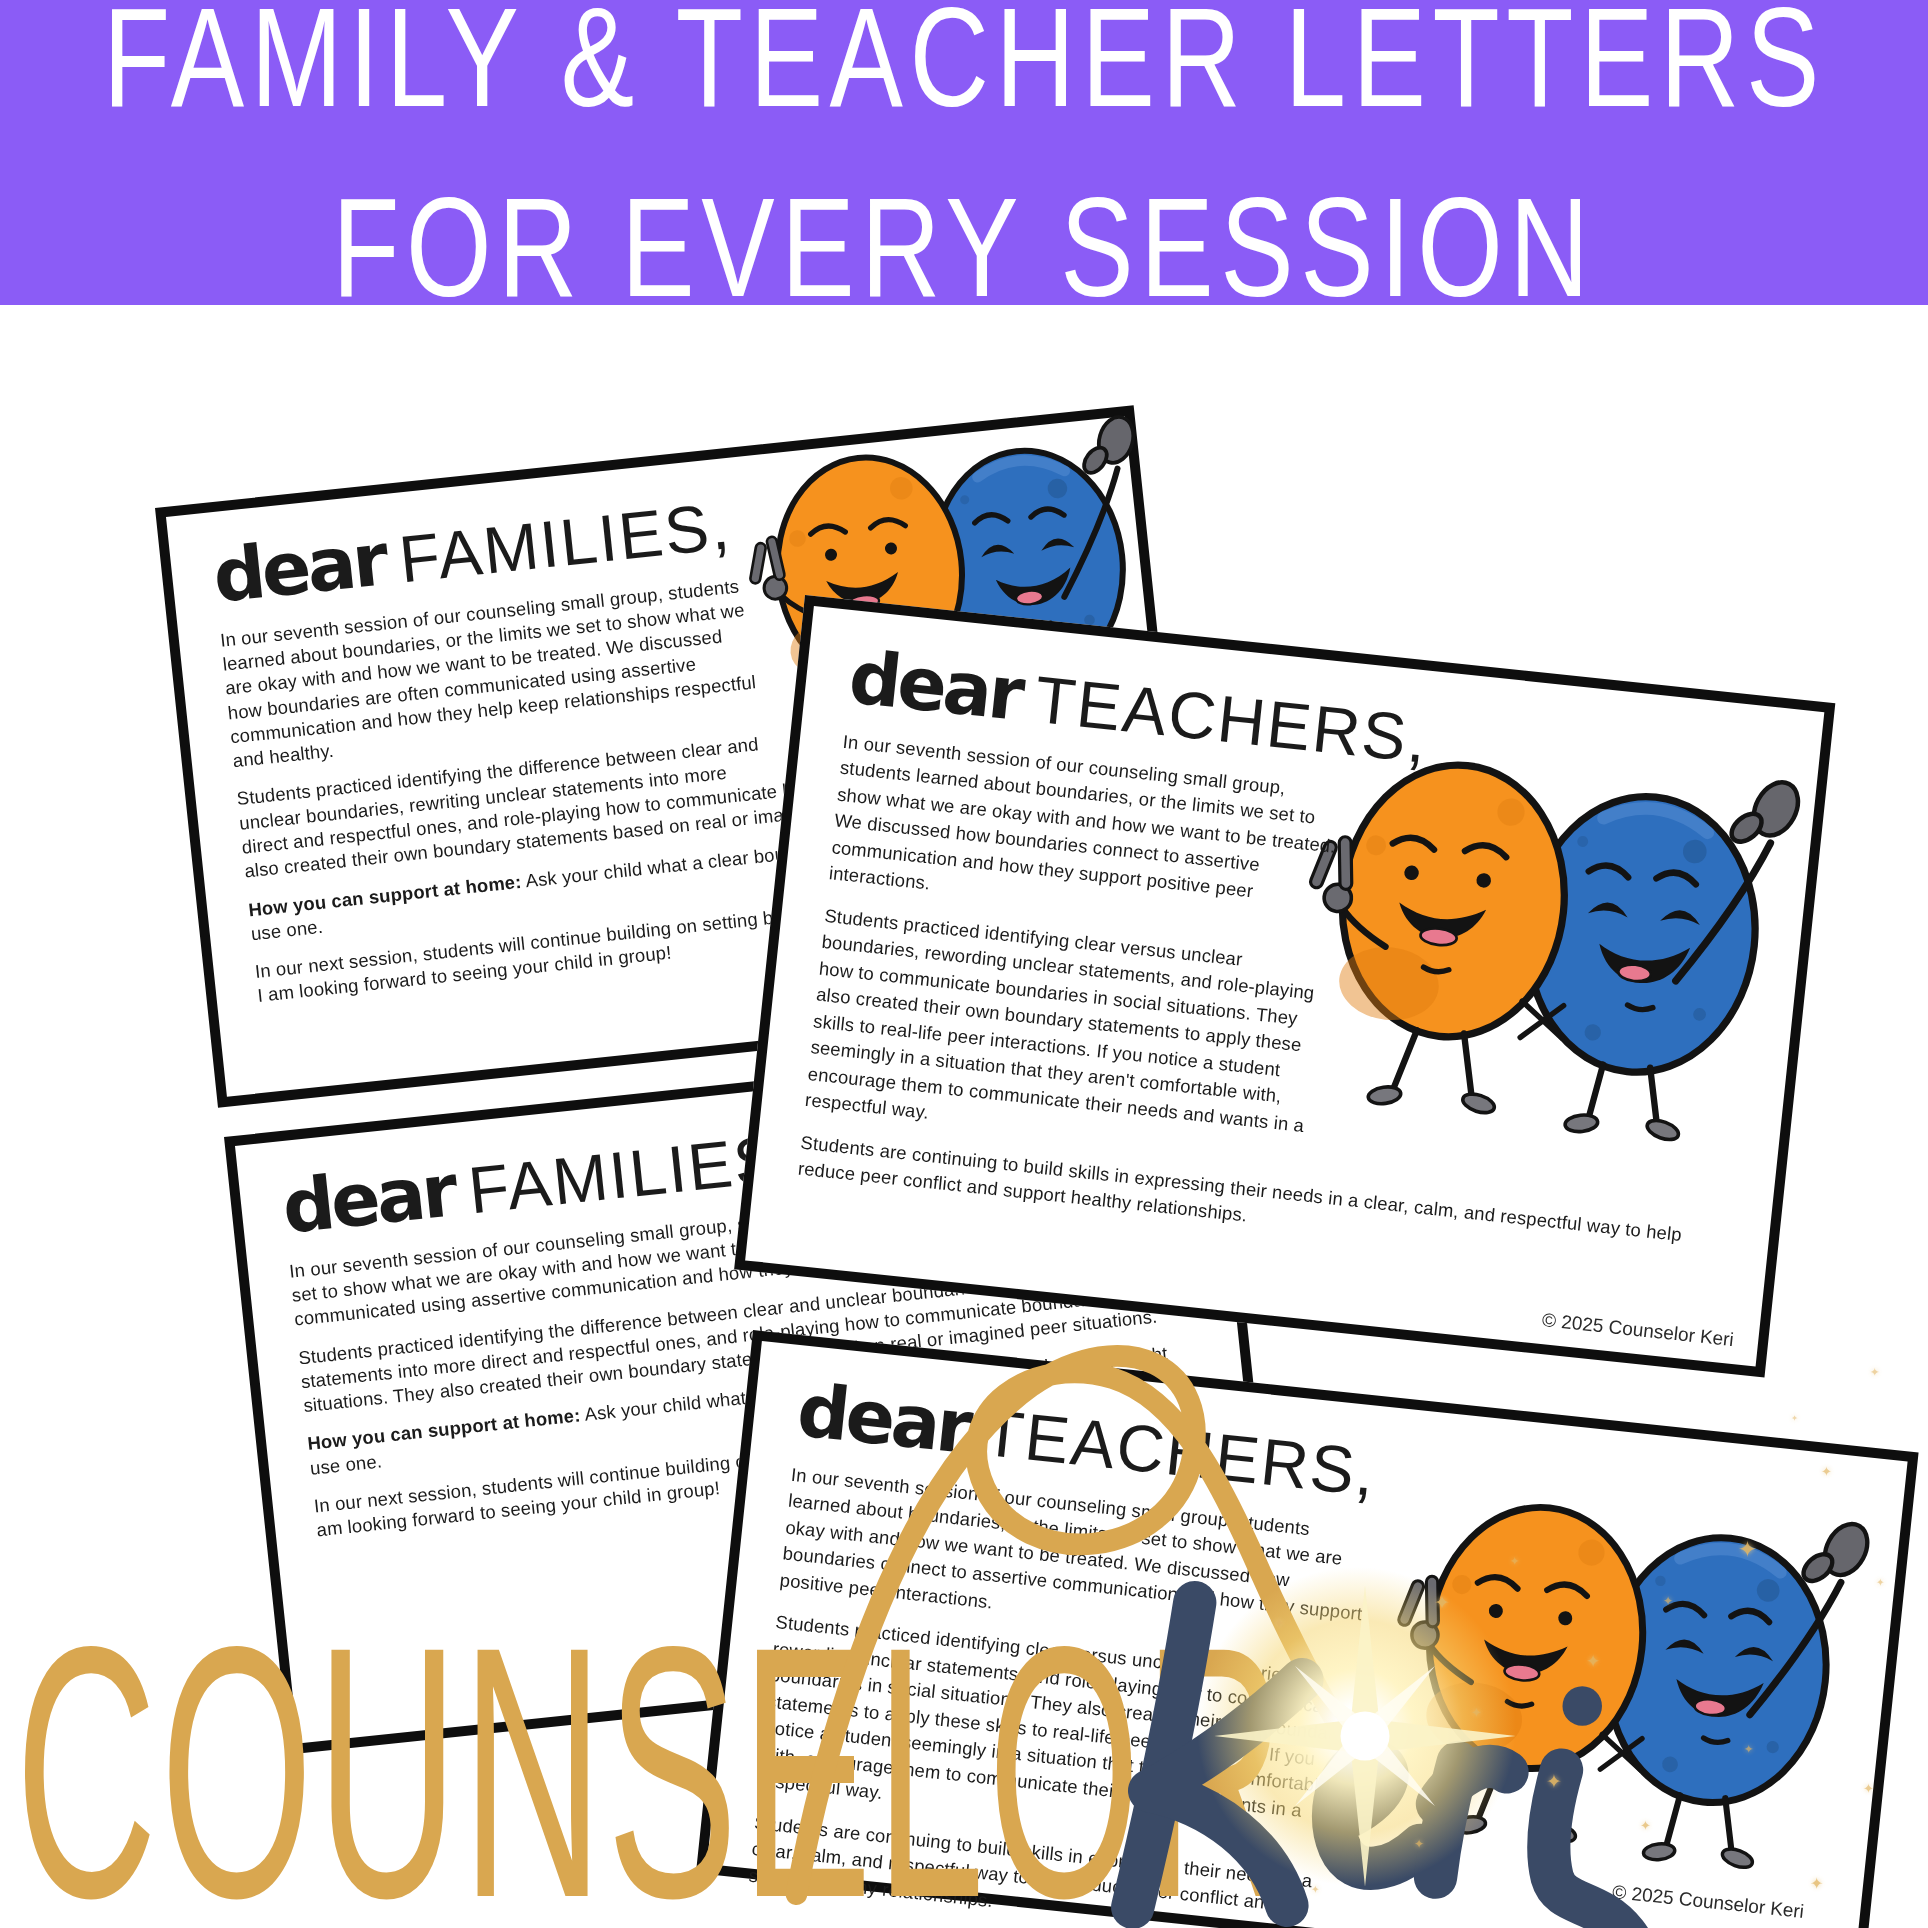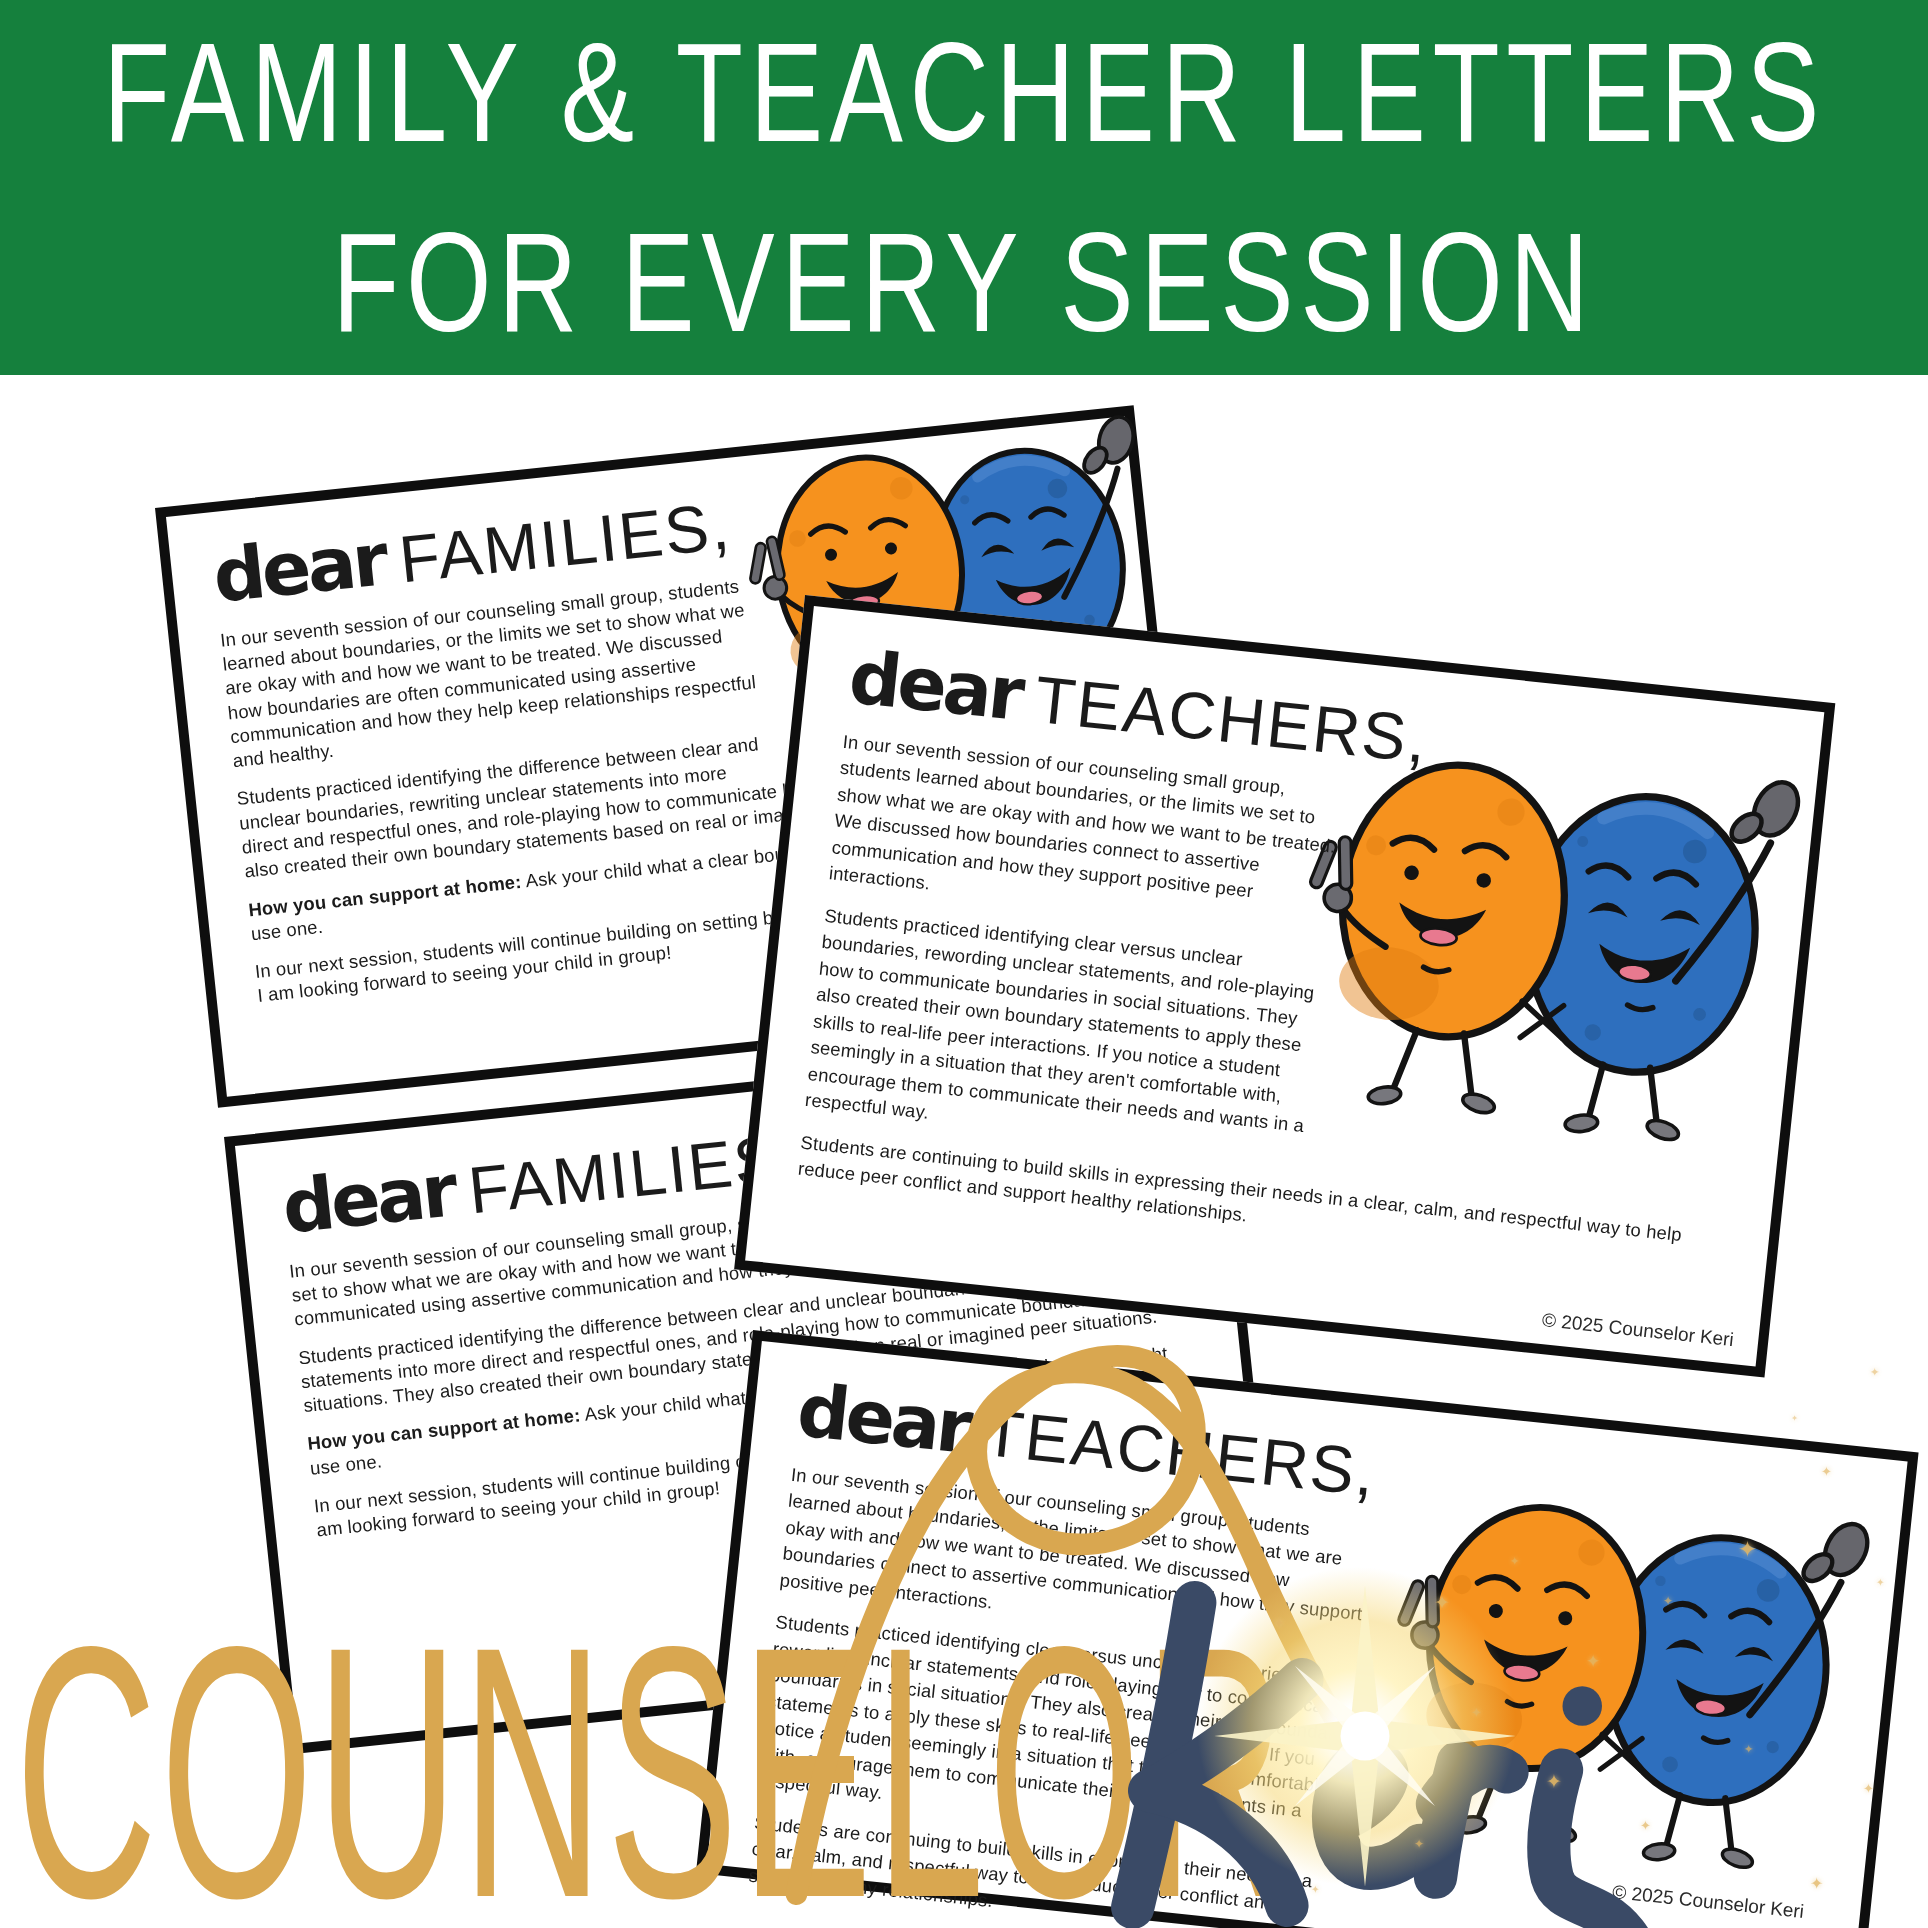--- a/index.html
+++ b/index.html
@@ -1,20 +1,20 @@
 <!DOCTYPE html>
 <html style="font-size:15px"><head>
 <meta charset="utf-8">
 <style>
   html,body{margin:0;padding:0;background:#ffffff;}
   .canvas{position:relative;width:1928px;height:1928px;background:#ffffff;overflow:hidden;
           font-family:"Liberation Sans",sans-serif;color:#1b1b1b;}
 
   
-  .banner{position:absolute;left:0;top:0;width:1928px;height:375px;background:#15803d;
+  .banner{position:absolute;left:0;top:0;width:1928px;height:305px;background:#8b5cf6;
           display:flex;flex-direction:column;align-items:center;justify-content:center;gap:49px;z-index:8;}
   .banner-line{color:#fff;font-size:141px;font-weight:400;letter-spacing:.06em;white-space:nowrap;
                transform:scaleX(.78);transform-origin:center;line-height:1;}
 
   
   .letter{position:absolute;background:#fff;border:10.4px solid #0e0e0e;transform-origin:0 0;box-sizing:border-box;}
   .letter-a{left:155px;top:508px;width:984px;height:603px;transform:rotate(-6deg);padding:32px 41px;z-index:1;}
   .letter-c{left:224px;top:1137px;width:998px;height:621px;transform:rotate(-6deg);padding:34px 41px;z-index:2;}
   .letter-b{left:805px;top:595px;width:1036px;height:678px;transform:rotate(6deg);padding:34px 43px;z-index:3;}
   .letter-d{left:753px;top:1330px;width:1172px;height:546px;transform:rotate(6deg);padding:32px 43px;z-index:4;}

